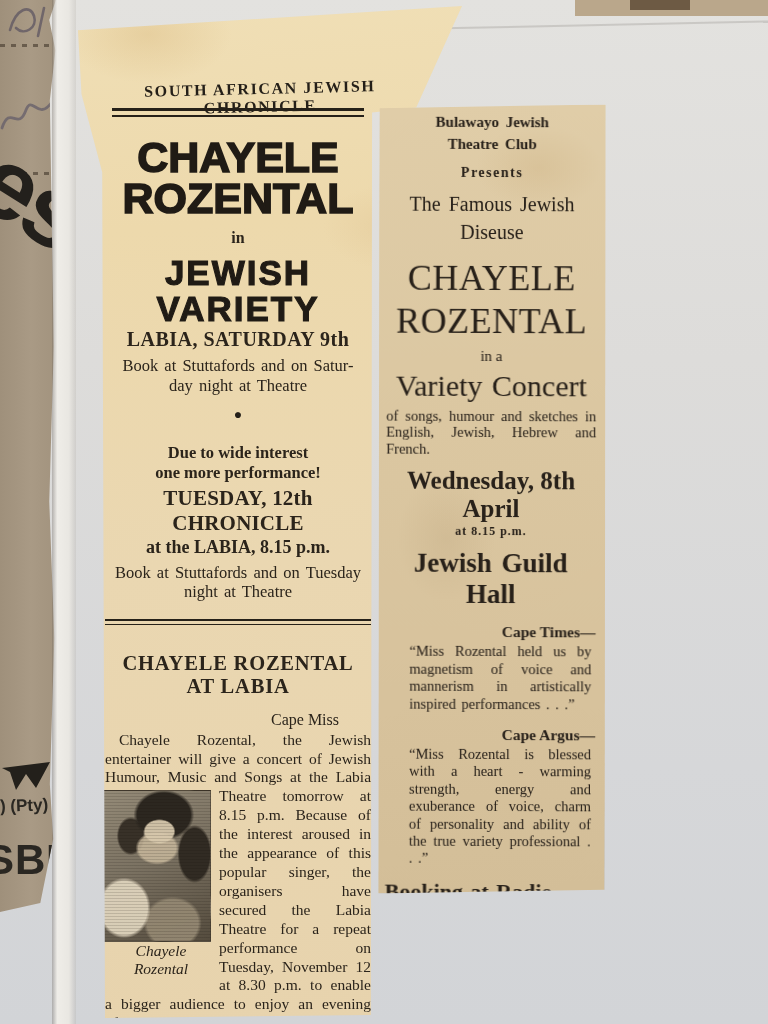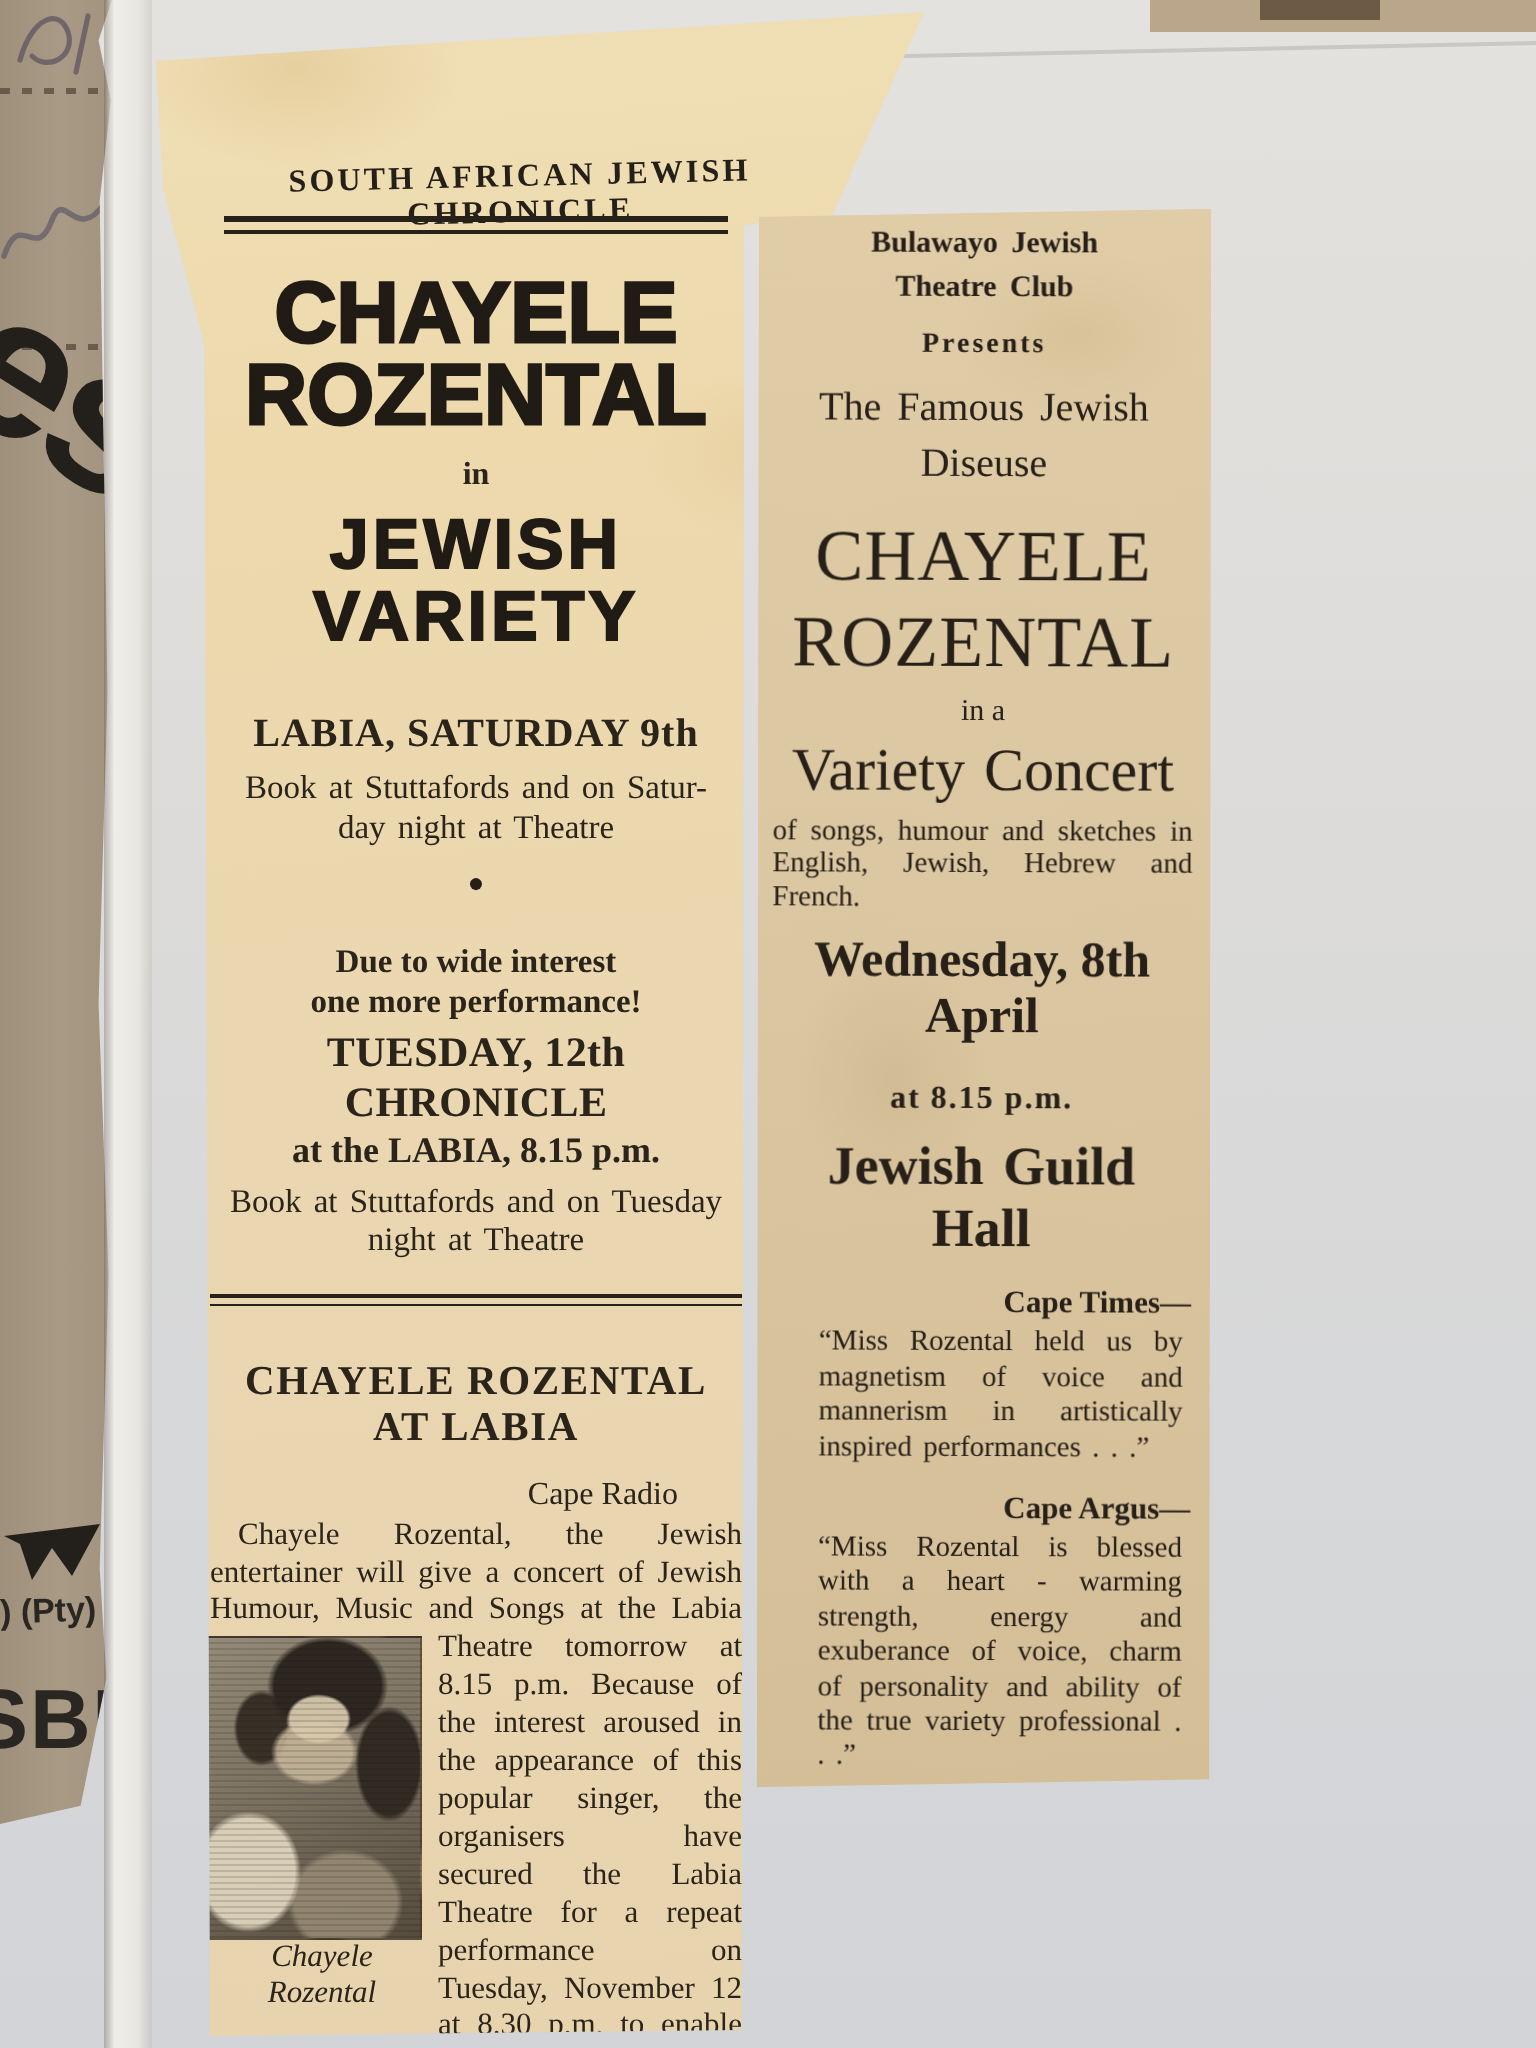--- a/index.html
+++ b/index.html
@@ -39,21 +39,21 @@
     transform:rotate(-1.4deg);font-weight:bold;font-size:16px;letter-spacing:1.6px;color:#241f18;}
   .lc-col{position:absolute;left:37px;top:104px;width:266px;text-align:center;}
   .drule{border-top:3px solid #262119;border-bottom:2px solid #262119;height:4px;}
   .drule.thin{border-top:2.5px solid #262119;border-bottom:1.5px solid #262119;height:3px;}
   .big-name{font-family:"Liberation Sans",sans-serif;font-weight:bold;font-size:43px;
     line-height:.96;color:#201b15;-webkit-text-stroke:1.6px #201b15;letter-spacing:0px;margin-top:20px;}
   .in-word{font-weight:bold;font-size:16px;margin-top:9px;}
   .show-name{font-family:"Liberation Sans",sans-serif;font-weight:bold;
     font-size:35px;line-height:1.05;color:#201b15;-webkit-text-stroke:1.1px #201b15;
     letter-spacing:2px;margin-top:8px;}
-  .date-line{font-weight:bold;font-size:20px;margin-top:28px;letter-spacing:.5px;}
+  .date-line{font-weight:bold;font-size:20px;margin-top:0;letter-spacing:.5px;}
   .bk{font-size:16.5px;line-height:1.18;margin-top:5px;word-spacing:2px;}
   .bullet{font-size:14px;margin-top:12px;color:#241f18;}
   .notice{font-weight:bold;font-size:16.5px;line-height:1.2;margin-top:20px;}
   .xdate{font-weight:bold;font-size:21px;margin-top:3px;letter-spacing:.2px;}
   .xvenue{font-weight:bold;font-size:18px;margin-top:1px;}
   .headline{font-weight:bold;font-size:20.5px;line-height:1.15;margin-top:27px;letter-spacing:.8px;}
   .dateline{font-size:16px;text-align:right;padding-right:32px;margin-top:12px;}
   .body-p{font-size:15.5px;line-height:1.22;text-align:justify;word-spacing:2.5px;
     margin:2px 0 0 0;text-indent:14px;}
   .photo-float{float:left;width:110px;margin:3px 10px 0 -6px;display:block;}
@@ -81,21 +81,21 @@
     transform:rotate(.2deg);color:#272019;}
   .rc-inner{position:absolute;left:8px;top:8px;width:210px;text-align:center;}
   .rc-org{font-weight:bold;font-size:15px;line-height:1.45;word-spacing:3px;}
   .rc-presents{font-size:14px;margin-top:9px;letter-spacing:1.5px;font-weight:bold;}
   .rc-tag{font-size:20px;line-height:1.4;margin-top:9px;word-spacing:3px;}
   .rc-name{font-size:36px;line-height:1.2;margin-top:11px;letter-spacing:.5px;}
   .rc-ina{font-size:15px;margin-top:5px;}
   .rc-show{font-size:30px;margin-top:4px;word-spacing:2px;}
   .rc-desc{font-size:14.5px;line-height:1.14;margin-top:5px;text-align:justify;word-spacing:1.5px;}
   .rc-date{font-weight:bold;font-size:25px;margin-top:10px;}
-  .rc-time{font-weight:bold;font-size:16px;margin-top:18px;letter-spacing:1px;}
+  .rc-time{font-weight:bold;font-size:12px;margin-top:1px;letter-spacing:1px;}
   .rc-venue{font-weight:bold;font-size:27px;margin-top:9px;word-spacing:3px;}
   .rc-src{font-size:15.5px;font-weight:bold;text-align:right;margin:13px 0 0 -4px;}
   .rc-quote{font-size:14.5px;line-height:1.2;text-align:justify;word-spacing:2px;
     margin:2px 0 0 24px;width:182px;}
   .rc-book{font-weight:bold;font-size:22px;margin-top:11px;text-align:left;word-spacing:2px;}
   .rc-footer{display:flex;justify-content:space-between;margin-top:3px;
     font-weight:bold;font-size:14px;}
 </style>
 </head>
 <body>
@@ -158,21 +158,21 @@
         <div>Book at Stuttafords and on Tuesday</div>
         <div>night at Theatre</div>
       </div>
 
       <div class="drule thin" style="margin-top:17px;"></div>
 
       <div class="headline">
         <div>CHAYELE ROZENTAL</div>
         <div>AT LABIA</div>
       </div>
-      <div class="dateline">Cape Radio</div>
+      <div class="dateline">Cape Miss</div>
 
       <p class="body-p">
         <span>Chayele Rozental, the Jewish entertainer will give a concert of Jewish Humour, Music and Songs</span>
         <span class="photo-float">
           <span class="photo-img"></span>
           <span class="photo-caption">
             <span style="display:block">Chayele</span>
             <span style="display:block">Rozental</span>
           </span>
         </span>

